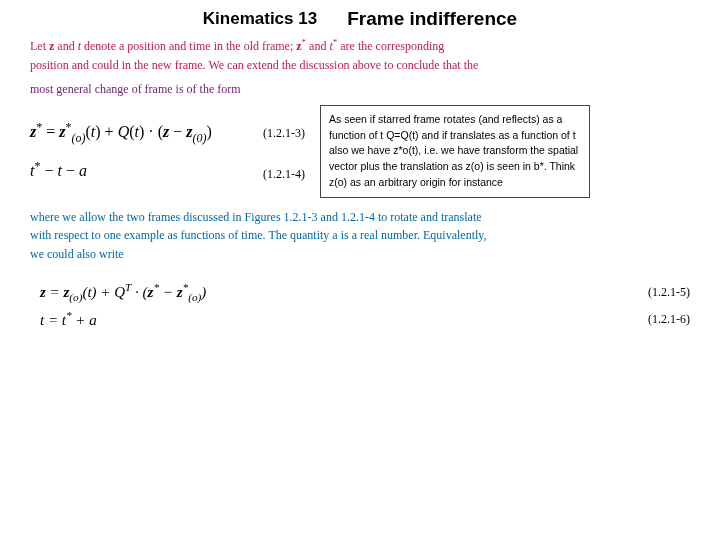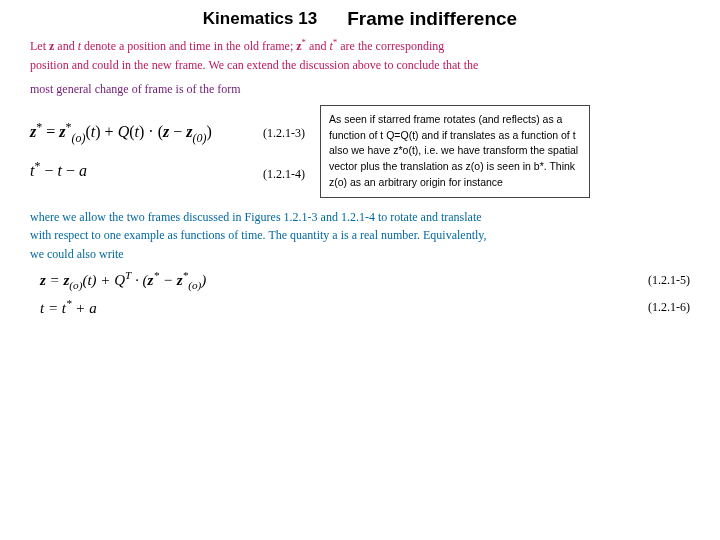--- a/index.html
+++ b/index.html
@@ -60,21 +60,21 @@
     }
 
     .middle-text {
       font-size: 12px;
       line-height: 1.55;
       margin: 8px 0 4px 0;
       color: #0369a1;
     }
 
     .bottom-equations {
-      margin: 6px 0;
+      margin: 18px 0;
     }
 
     .eq-row {
       display: flex;
       align-items: center;
       justify-content: space-between;
       margin: 4px 0;
       padding-right: 0;
     }
 

